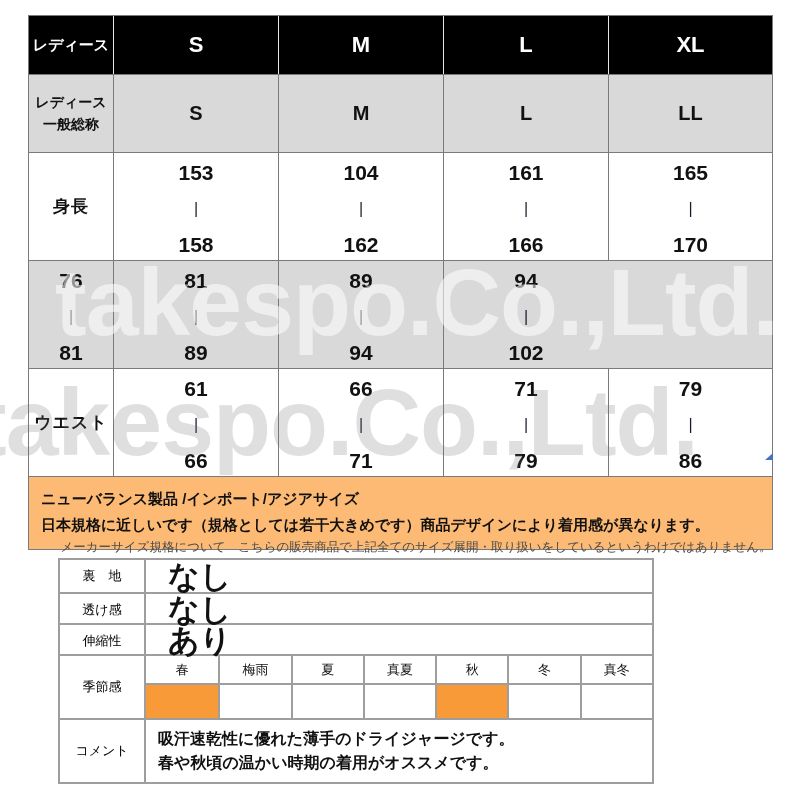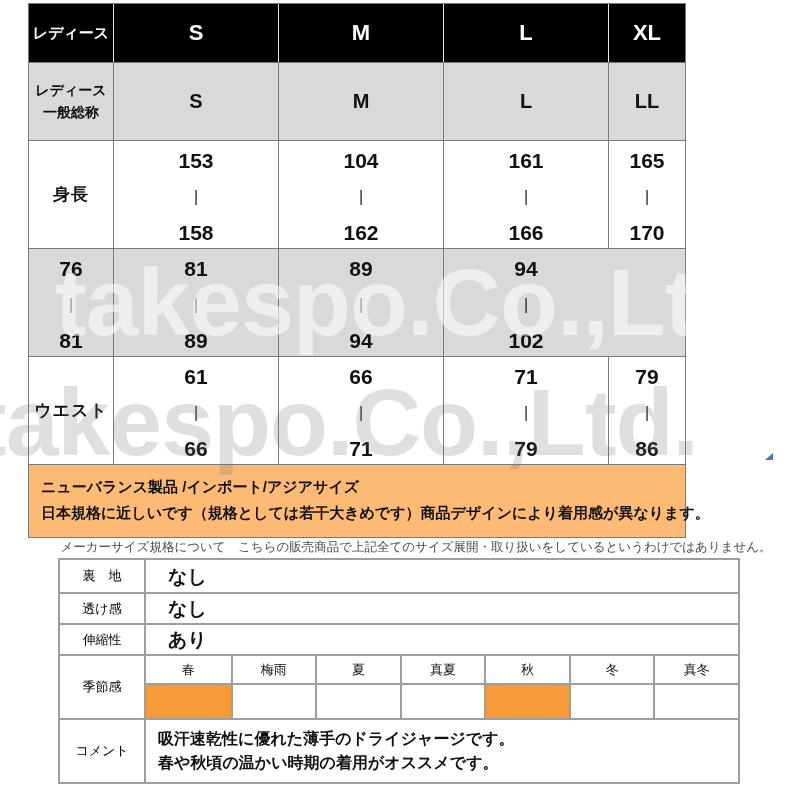--- a/index.html
+++ b/index.html
@@ -10,21 +10,21 @@
     --grid2:#9e9e9e;
     --accent-corner:#4472c4;
     --disclaimer-text:#4a4a4a;
   }
   *{margin:0;padding:0;box-sizing:border-box;}
   html,body{background:#fff;}
   body{font-family:"Liberation Sans","DejaVu Sans",sans-serif;color:#111;}
   .page{position:relative;width:800px;height:800px;background:#fff;overflow:hidden;}
 
   
-  .size-table{position:absolute;left:28px;top:3px;width:658px;border:1px solid var(--grid1);background:#fff;}
+  .size-table{position:absolute;left:28px;top:15px;width:745px;border:1px solid var(--grid1);background:#fff;}
   .t1-row{display:grid;grid-template-columns:84px 165px 165px 165px 1fr;}
   .t1-row > div{border-left:1px solid var(--grid1);display:flex;align-items:center;justify-content:center;}
   .t1-row > div:first-child{border-left:none;}
   .t1-row + .t1-row{border-top:1px solid var(--grid1);}
 
   .t1-header{height:58px;background:var(--header-bg);color:#fff;}
   .t1-header > div{border-left:1px solid #e6e6e6;}
   .t1-header > div:first-child{border-left:none;}
   .t1-header .label-cell{font-size:15px;font-weight:bold;}
   .t1-header .size-cell{font-size:22px;font-weight:bold;}
@@ -44,29 +44,29 @@
   .t1-note div{font-size:15px;font-weight:bold;line-height:1.75;white-space:nowrap;}
 
   .corner-marker{position:absolute;left:765px;top:453px;width:8px;height:7px;
     background:var(--accent-corner);clip-path:polygon(100% 0,100% 100%,0 100%);z-index:3;}
 
   
   .disclaimer{position:absolute;left:16px;top:537px;width:800px;height:20px;line-height:20px;
     text-align:center;font-size:12.5px;color:var(--disclaimer-text);white-space:nowrap;}
 
   
-  .spec-table{position:absolute;left:58px;top:558px;width:682px;border:2px solid var(--grid2);background:#fff;}
+  .spec-table{position:absolute;left:58px;top:558px;width:596px;border:2px solid var(--grid2);background:#fff;}
   .spec-row{display:grid;grid-template-columns:86px 1fr;}
   .spec-row + .spec-row{border-top:2px solid var(--grid2);}
   .spec-label{border-right:2px solid var(--grid2);display:flex;align-items:center;justify-content:center;
     font-size:13px;color:#000;}
   .spec-simple{height:31px;}
   .spec-simple.first{height:32px;}
   .spec-simple .spec-value{display:flex;align-items:center;padding-left:22px;
-    font-size:19px;font-weight:bold;line-height:1;}
+    font-size:31px;font-weight:bold;line-height:1;}
   .spec-season{height:64px;}
   .season-grid{display:grid;grid-template-columns:repeat(7,1fr);grid-template-rows:29px 1fr;}
   .season-grid > div{border-left:2px solid var(--grid2);}
   .season-grid > div:nth-child(7n+1){border-left:none;}
   .season-head{display:flex;align-items:center;justify-content:center;font-size:13px;border-bottom:2px solid var(--grid2);}
   .season-fill{background:#fff;}
   .season-fill.highlight{background:var(--season-highlight);}
   .spec-comment{height:64px;}
   .spec-comment .comment-body{display:flex;flex-direction:column;justify-content:center;
     padding-left:12px;font-size:16px;font-weight:bold;line-height:1.5;white-space:nowrap;}

